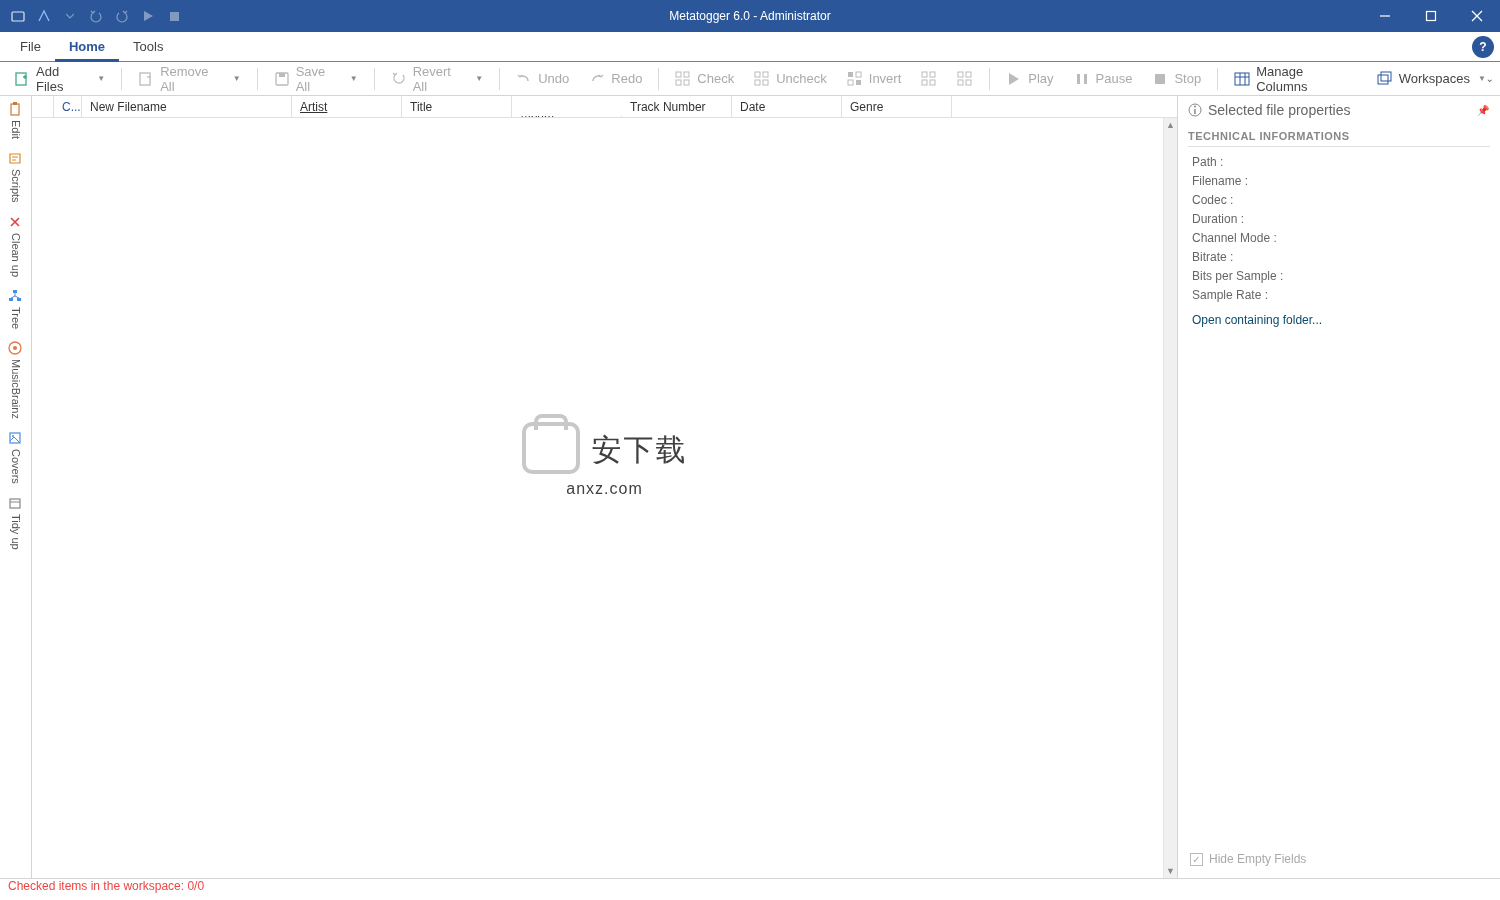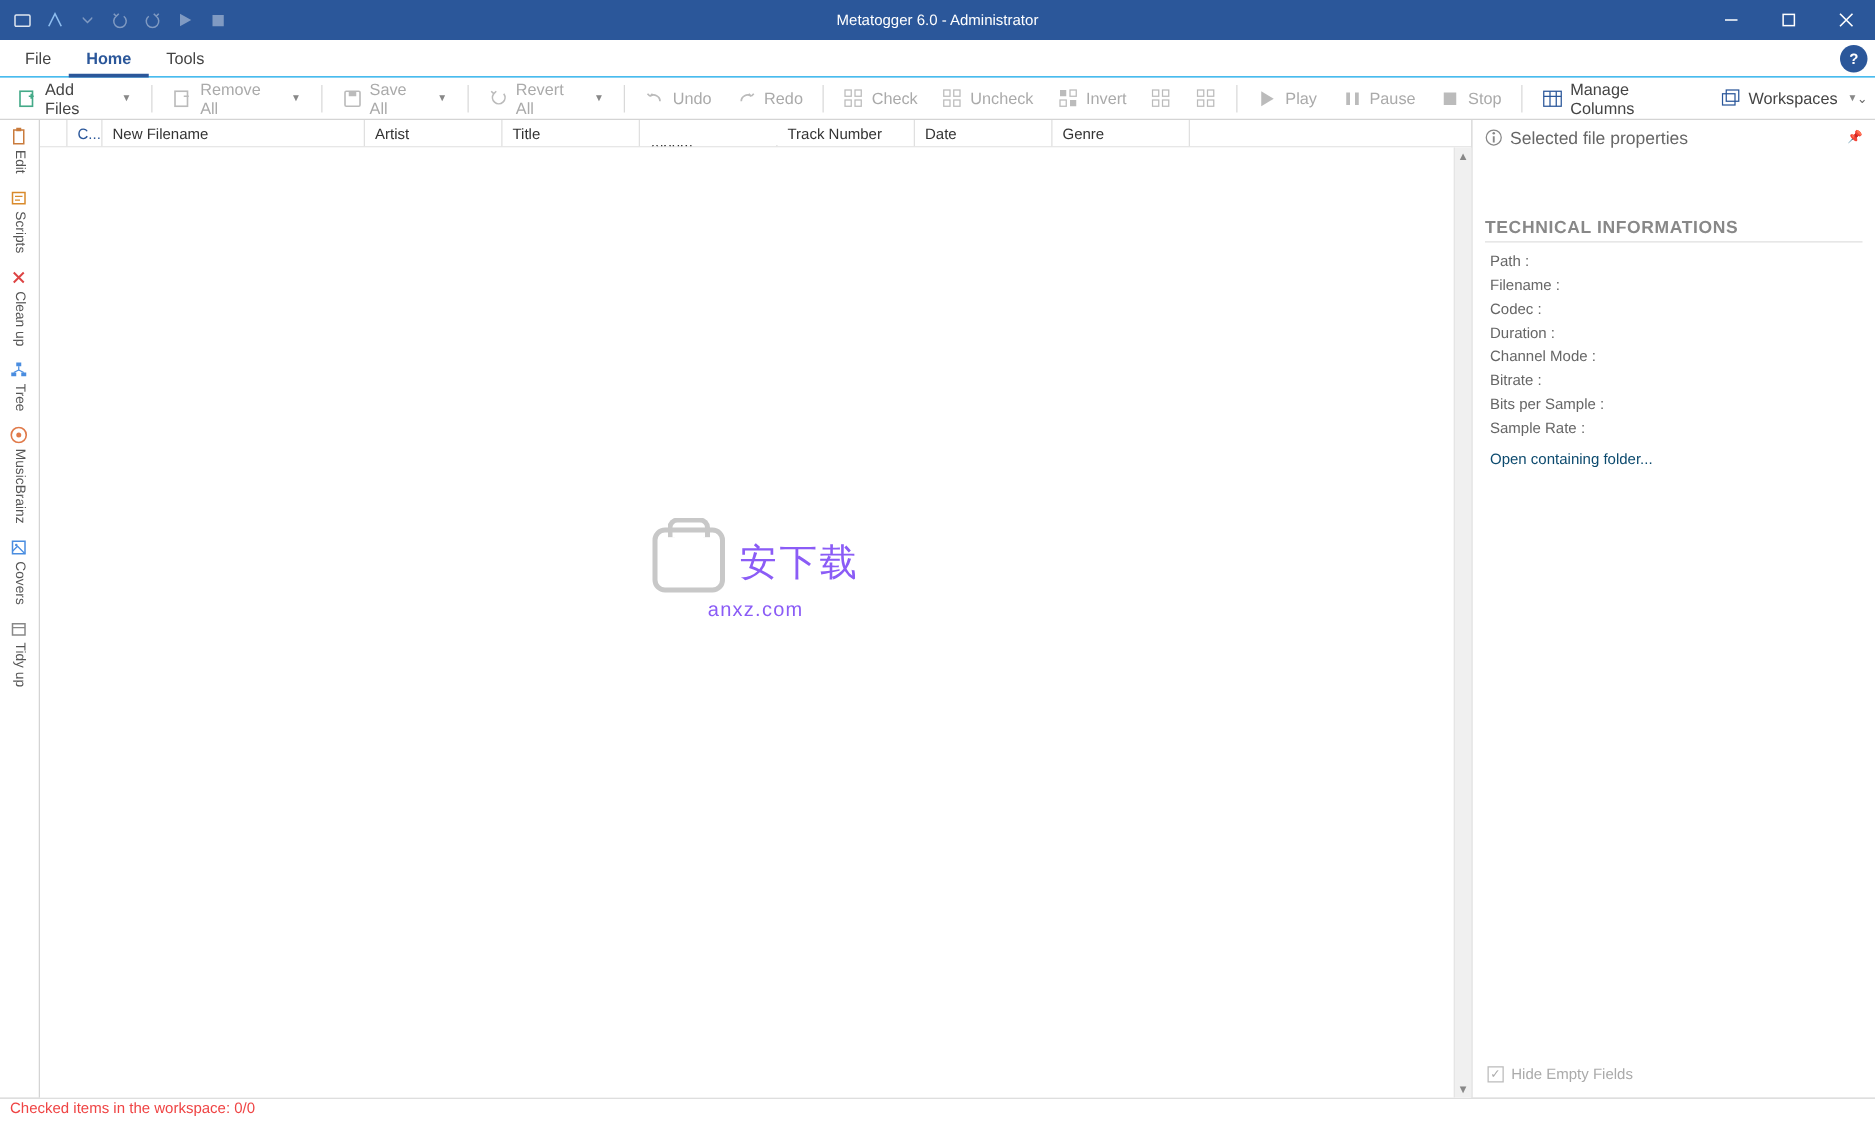--- a/index.html
+++ b/index.html
@@ -34,35 +34,35 @@
 .sidebar { width: 32px; border-right: 1px solid #d4d4d4; display: flex; flex-direction: column; align-items: center; padding-top: 6px; gap: 12px; }
 .sidebar .sitem { display: flex; flex-direction: column; align-items: center; gap: 2px; cursor: pointer; }
 .sidebar .sitem .sico { width: 16px; height: 16px; }
 .sidebar .sitem .slabel { writing-mode: vertical-rl; font-size: 11px; color: #555; }
 
 .center { flex: 1; display: flex; flex-direction: column; border-right: 1px solid #d4d4d4; }
 .groupbar { height: 28px; border-bottom: 1px solid #e0e0e0; display: flex; align-items: center; padding: 0 14px; font-size: 11px; color: #999; position: relative; }
 .groupbar .search { position: absolute; right: 10px; color: #666; font-size: 14px; }
 .colheaders { height: 22px; border-bottom: 1px solid #e0e0e0; display: flex; font-size: 12px; color: #333; }
 .colheaders .col { border-right: 1px solid #e0e0e0; padding: 0 8px; display: flex; align-items: center; overflow: hidden; white-space: nowrap; }
-.col.c0 { width: 22px; } .col.c1 { width: 28px; color:#2b579a; } .col.c2 { width: 210px; } .col.c3 { width: 110px; } .col.c4 { width: 110px; } .col.c5 { width: 110px; margin-top: 20px; } .col.c6 { width: 110px; } .col.c7 { width: 110px; } .col.c8 { width: 110px; } .col.cR { flex: 1; border-right: none; }
+.col.c0 { width: 22px; } .col.c1 { width: 28px; color:#2b579a; } .col.c2 { width: 210px; } .col.c3 { width: 110px; text-decoration: underline; } .col.c4 { width: 110px; } .col.c5 { width: 110px; margin-top: 20px; } .col.c6 { width: 110px; } .col.c7 { width: 110px; } .col.c8 { width: 110px; } .col.cR { flex: 1; border-right: none; }
 .gridarea { flex: 1; position: relative; background: #fff; }
 .gridarea .vscroll { position: absolute; right: 0; top: 0; bottom: 0; width: 14px; background: #f0f0f0; border-left:1px solid #e5e5e5; }
 .gridarea .vscroll .arrow { height: 14px; display:flex;align-items:center;justify-content:center;font-size:9px;color:#888; }
-.watermark { position:absolute; left:50%; top:45%; transform:translate(-50%,-50%); color:#8b5cf6; text-align:center; }
+.watermark { position:absolute; left:50%; top:45%; transform:translate(-50%,-50%); color:#404040; text-align:center; }
 .watermark .box { width: 58px; height: 52px; border: 4px solid #c8c8c8; border-radius: 10px; margin: 0 auto 4px; position: relative; }
 .watermark .box::before { content:""; position:absolute; top:-12px; left:50%; transform:translateX(-50%); width:26px; height:12px; border:4px solid #c8c8c8; border-bottom:none; border-radius: 8px 8px 0 0; }
 .watermark .wtext { font-size: 30px; letter-spacing: 2px; display:inline-block; vertical-align:middle; margin-left:12px; font-weight:300; }
 .watermark .wsub { font-size: 16px; margin-top: 2px; letter-spacing:1px; }
 .wmrow { display:flex; align-items:center; justify-content:center; }
 
 .rightpanel { width: 322px; display: flex; flex-direction: column; padding: 6px 10px; font-size: 12px; color: #555; }
 .rightpanel .rphead { display: flex; align-items: center; gap: 6px; font-size: 14px; color: #666; margin-bottom: 8px; }
 .rightpanel .rphead .pin { margin-left: auto; font-size: 10px; color: #888; }
-.rightpanel .section { font-size: 14px; font-weight: 700; color: #888; letter-spacing: .5px; border-bottom: 1px solid #e0e0e0; padding: 4px 0; margin-top: 43px; }
+.rightpanel .section { font-size: 11px; font-weight: 700; color: #888; letter-spacing: .5px; border-bottom: 1px solid #e0e0e0; padding: 4px 0; }
 .rightpanel .props { padding: 8px 4px; display: flex; flex-direction: column; gap: 5px; font-size: 12px; color: #666; }
 .rightpanel .openfolder { color: #0c4a6e; margin-top: 6px; }
 .rightpanel .footer { margin-top: auto; display:flex; align-items:center; gap:6px; color:#aaa; padding: 6px 2px; }
 .rightpanel .footer .chk { width:13px;height:13px;border:1px solid #bbb; display:flex;align-items:center;justify-content:center;font-size:10px;color:#aaa; }
 
 
 .statusbar { height: 22px; border-top: 1px solid #d4d4d4; display: flex; align-items: flex-start; padding: 0 8px; font-size: 12px; color: #ef4444; }
 
 
 svg { display: block; }

